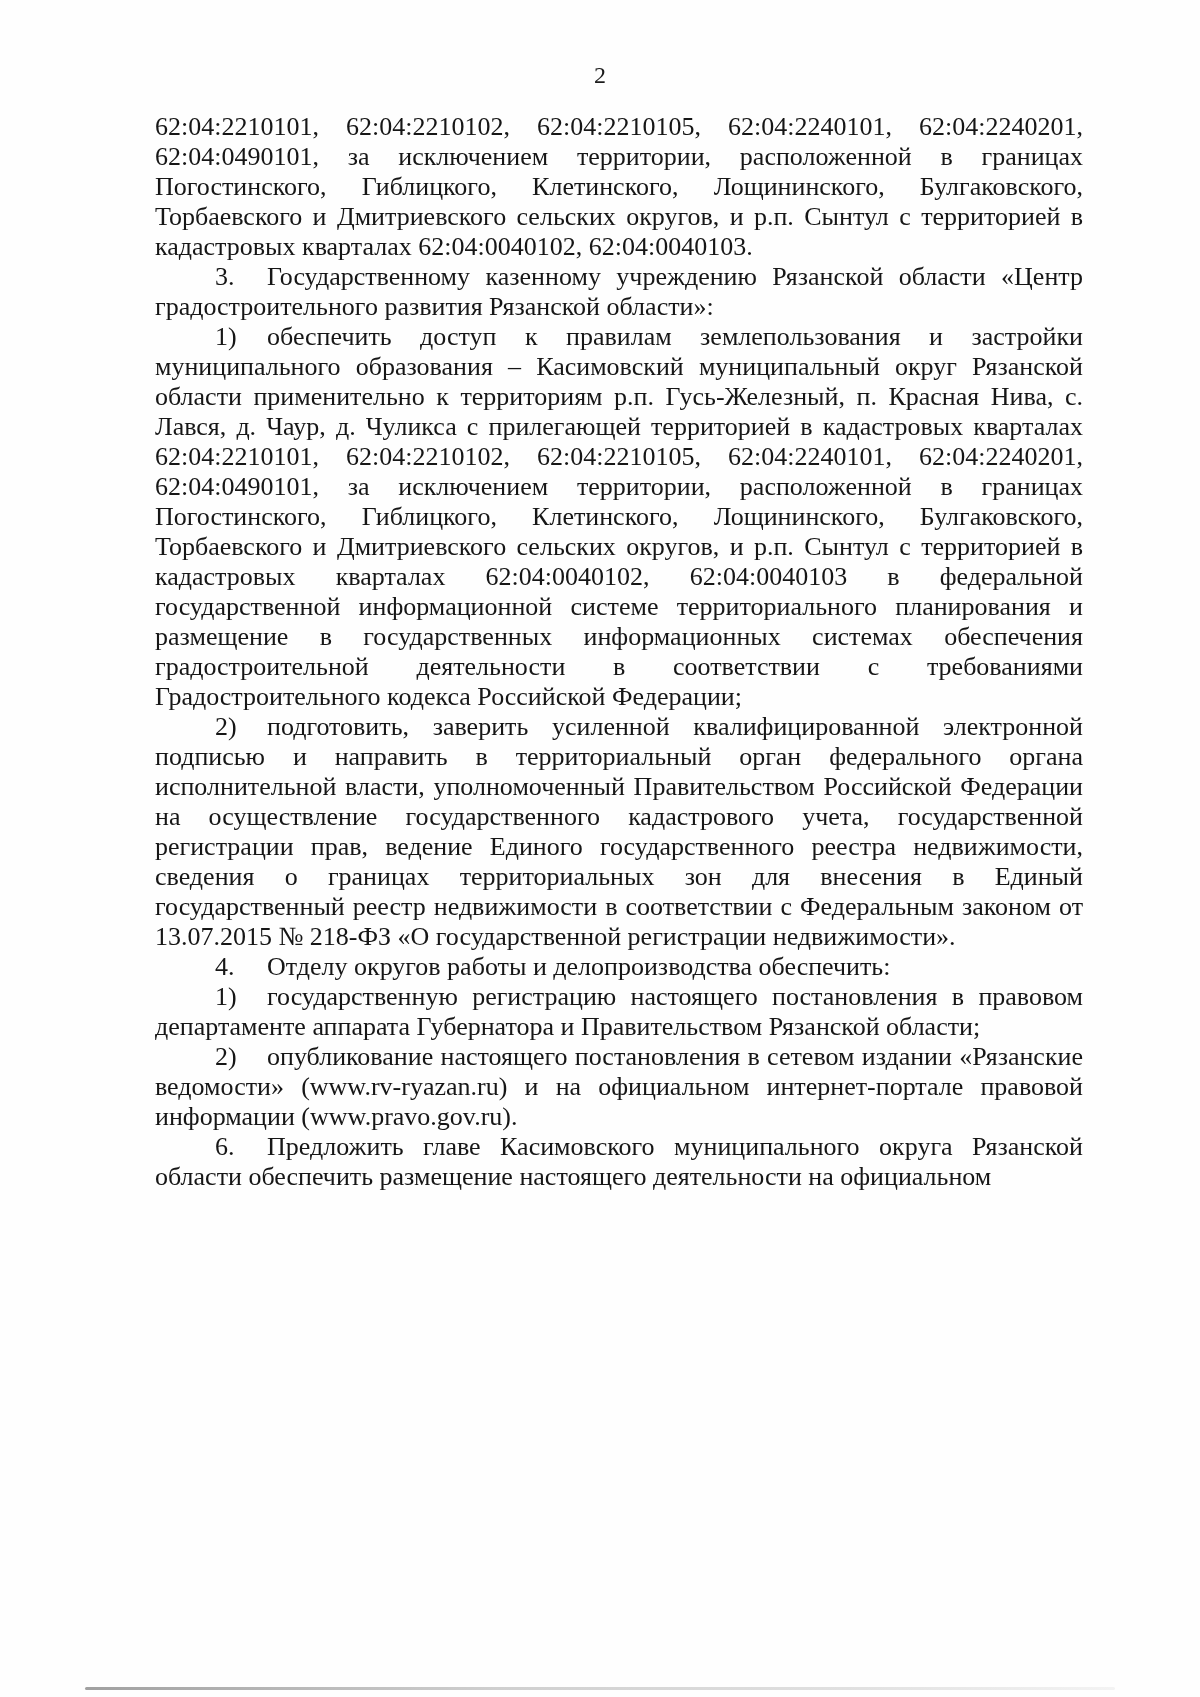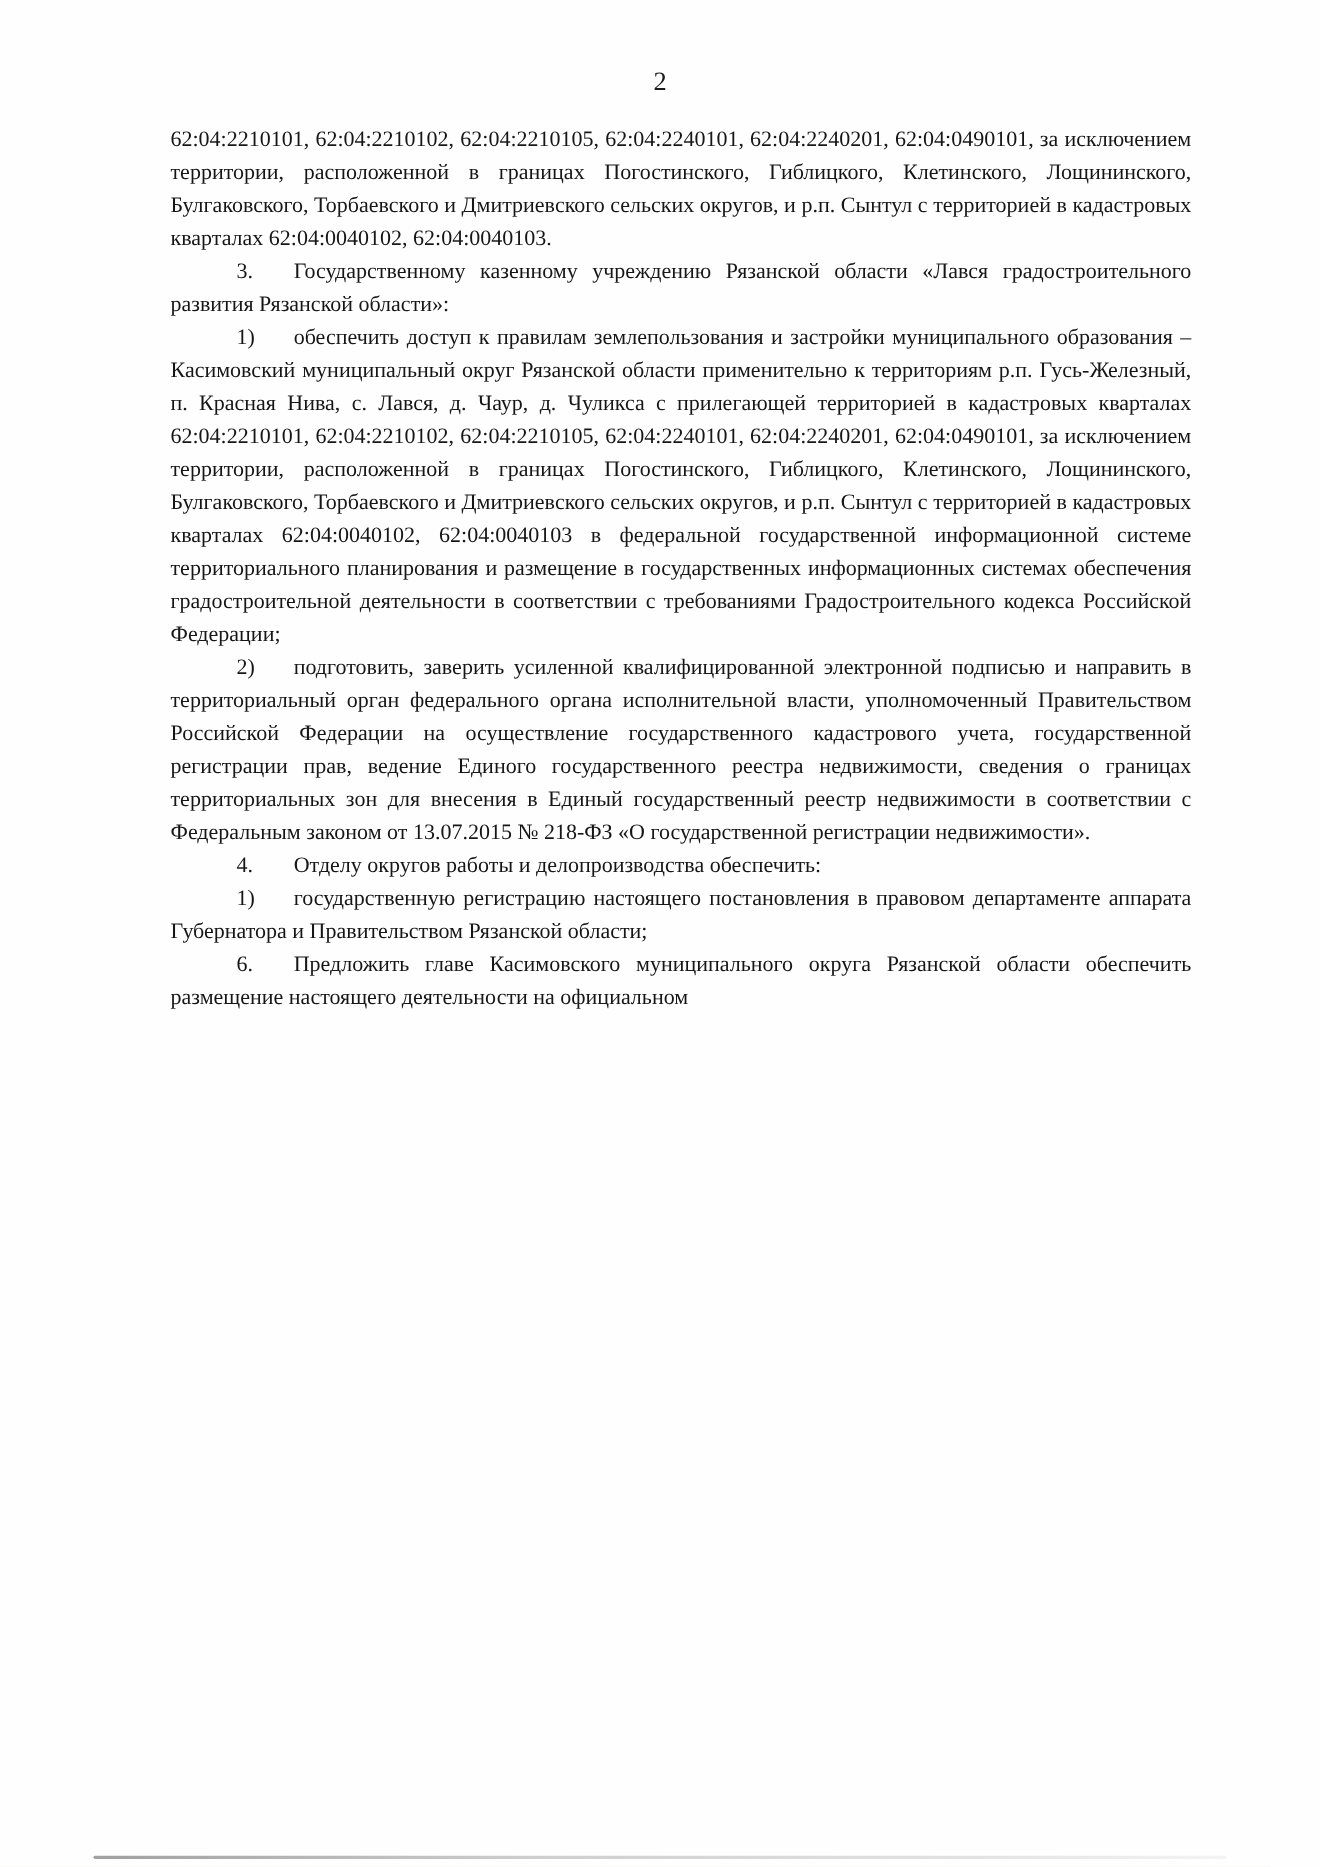--- a/index.html
+++ b/index.html
@@ -25,21 +25,21 @@
     right: 0;
     text-align: center;
     font-size: 24px;
     color: #1b1b1b;
   }
   .text-block {
     position: absolute;
     top: 112px;
     left: 155px;
     width: 928px;
-    font-size: 20px;
+    font-size: 26px;
     line-height: 30px;
     text-align: justify;
   }
   .para {
     margin: 0;
     padding: 0;
   }
   .para.indent {
     text-indent: 60px;
   }
@@ -63,22 +63,23 @@
   }
 </style>
 </head>
 <body>
 
 <div class="page">
   <div class="page-number">2</div>
 
   <div class="text-block">
       <p class="para"><span>62:04:2210101, 62:04:2210102, 62:04:2210105, 62:04:2240101, 62:04:2240201, 62:04:0490101, за исключением территории, расположенной в границах Погостинского, Гиблицкого, Клетинского, Лощининского, Булгаковского, Торбаевского и Дмитриевского сельских округов, и р.п. Сынтул с территорией в кадастровых кварталах 62:04:0040102, 62:04:0040103.</span></p>
-      <p class="para indent"><span class="marker">3.</span><span>Государственному казенному учреждению Рязанской области «Лався градостроительного развития Рязанской области»:</span></p>
+      <p class="para indent"><span class="marker">3.</span><span>Государственному казенному учреждению Рязанской области «Центр градостроительного развития Рязанской области»:</span></p>
       <p class="para indent"><span class="marker">1)</span><span>обеспечить доступ к правилам землепользования и застройки муниципального образования – Касимовский муниципальный округ Рязанской области применительно к территориям р.п. Гусь-Железный, п. Красная Нива, с. Лався, д. Чаур, д. Чуликса с прилегающей территорией в кадастровых кварталах 62:04:2210101, 62:04:2210102, 62:04:2210105, 62:04:2240101, 62:04:2240201, 62:04:0490101, за исключением территории, расположенной в границах Погостинского, Гиблицкого, Клетинского, Лощининского, Булгаковского, Торбаевского и Дмитриевского сельских округов, и р.п. Сынтул с территорией в кадастровых кварталах 62:04:0040102, 62:04:0040103 в федеральной государственной информационной системе территориального планирования и размещение в государственных информационных системах обеспечения градостроительной деятельности в соответствии с требованиями Градостроительного кодекса Российской Федерации;</span></p>
       <p class="para indent"><span class="marker">2)</span><span>подготовить, заверить усиленной квалифицированной электронной подписью и направить в территориальный орган федерального органа исполнительной власти, уполномоченный Правительством Российской Федерации на осуществление государственного кадастрового учета, государственной регистрации прав, ведение Единого государственного реестра недвижимости, сведения о границах территориальных зон для внесения в Единый государственный реестр недвижимости в соответствии с Федеральным законом от 13.07.2015 № 218-ФЗ «О государственной регистрации недвижимости».</span></p>
       <p class="para indent"><span class="marker">4.</span><span>Отделу округов работы и делопроизводства обеспечить:</span></p>
       <p class="para indent"><span class="marker">1)</span><span>государственную регистрацию настоящего постановления в правовом департаменте аппарата Губернатора и Правительством Рязанской области;</span></p>
+      <p class="para indent"><span class="marker">2)</span><span>опубликование настоящего постановления в сетевом издании «Рязанские ведомости» (www.rv-ryazan.ru) и на официальном интернет-портале правовой информации (www.pravo.gov.ru).</span></p>
       <p class="para indent"><span class="marker">6.</span><span>Предложить главе Касимовского муниципального округа Рязанской области обеспечить размещение настоящего деятельности на официальном</span></p>
     </div>
 
   <div class="scan-line"></div>
 </div>
 
 </body></html>

